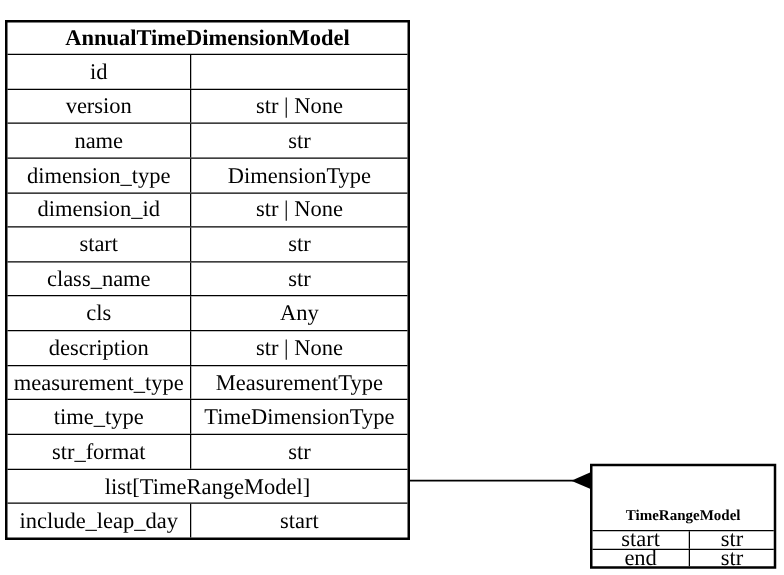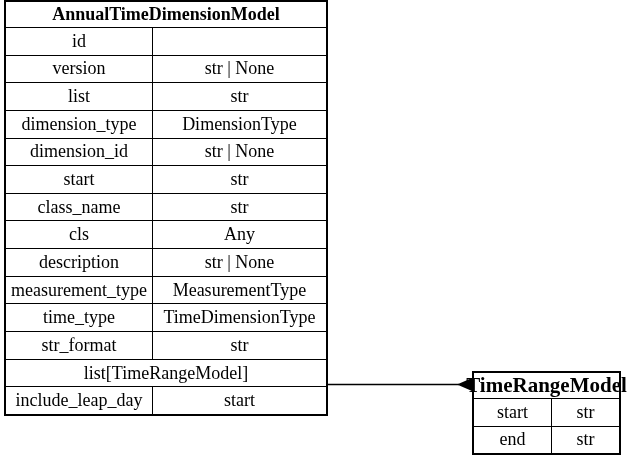--- a/index.html
+++ b/index.html
@@ -27,38 +27,38 @@
     pointer-events: none;
   }
   .model-table {
     position: absolute;
     display: flex;
     flex-direction: column;
     border: 2px solid var(--line);
     background: var(--bg);
   }
   .model-table.left {
-    left: 4px; top: 0;
+    left: 4px; top: 16px;
     width: 324px; height: 416px;
   }
   .model-table.right {
     left: 472px; top: 371px;
     width: 149px; height: 84px;
   }
   .model-header {
     flex: 0 0 25px;
     display: flex;
     align-items: center;
     justify-content: center;
     font-weight: bold;
     font-size: 18px;
     white-space: nowrap;
     overflow: visible;
   }
-  .model-table.right .model-header { flex: 0 0 24px; font-size: 21px; }
+  .model-table.right .model-header { flex: 0 0 24px; font-size: 12px; margin-top: 27px; }
   .model-row {
     flex: 1 1 auto;
     display: flex;
     border-top: 1px solid var(--line);
     min-height: 0;
   }
   .cell {
     display: flex;
     align-items: center;
     justify-content: center;
@@ -86,21 +86,21 @@
     <div class="model-header">AnnualTimeDimensionModel</div>
 
     <div class="model-row">
       <div class="cell field-name">id</div>
     </div>
     <div class="model-row">
       <div class="cell field-name">version</div>
       <div class="cell field-type">str | None</div>
     </div>
     <div class="model-row">
-      <div class="cell field-name">list</div>
+      <div class="cell field-name">name</div>
       <div class="cell field-type">str</div>
     </div>
     <div class="model-row">
       <div class="cell field-name">dimension_type</div>
       <div class="cell field-type">DimensionType</div>
     </div>
     <div class="model-row">
       <div class="cell field-name">dimension_id</div>
       <div class="cell field-type">str | None</div>
     </div>

